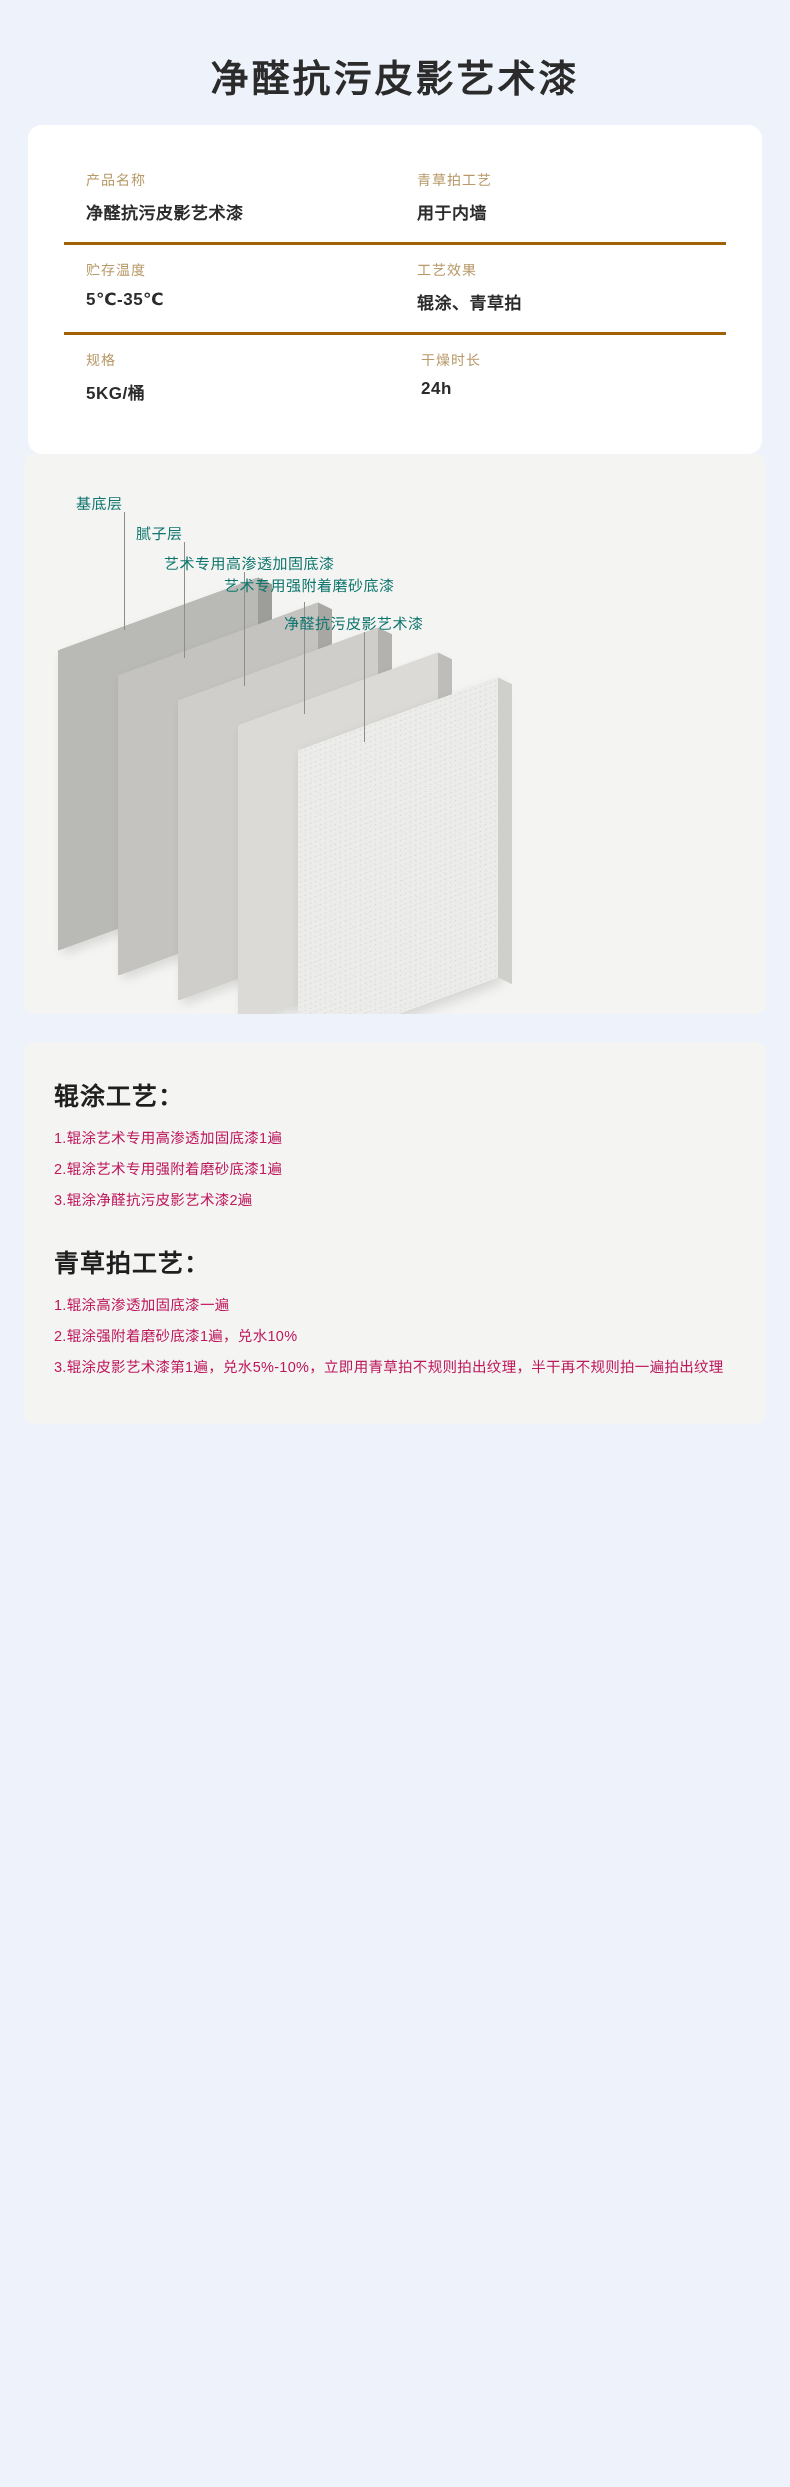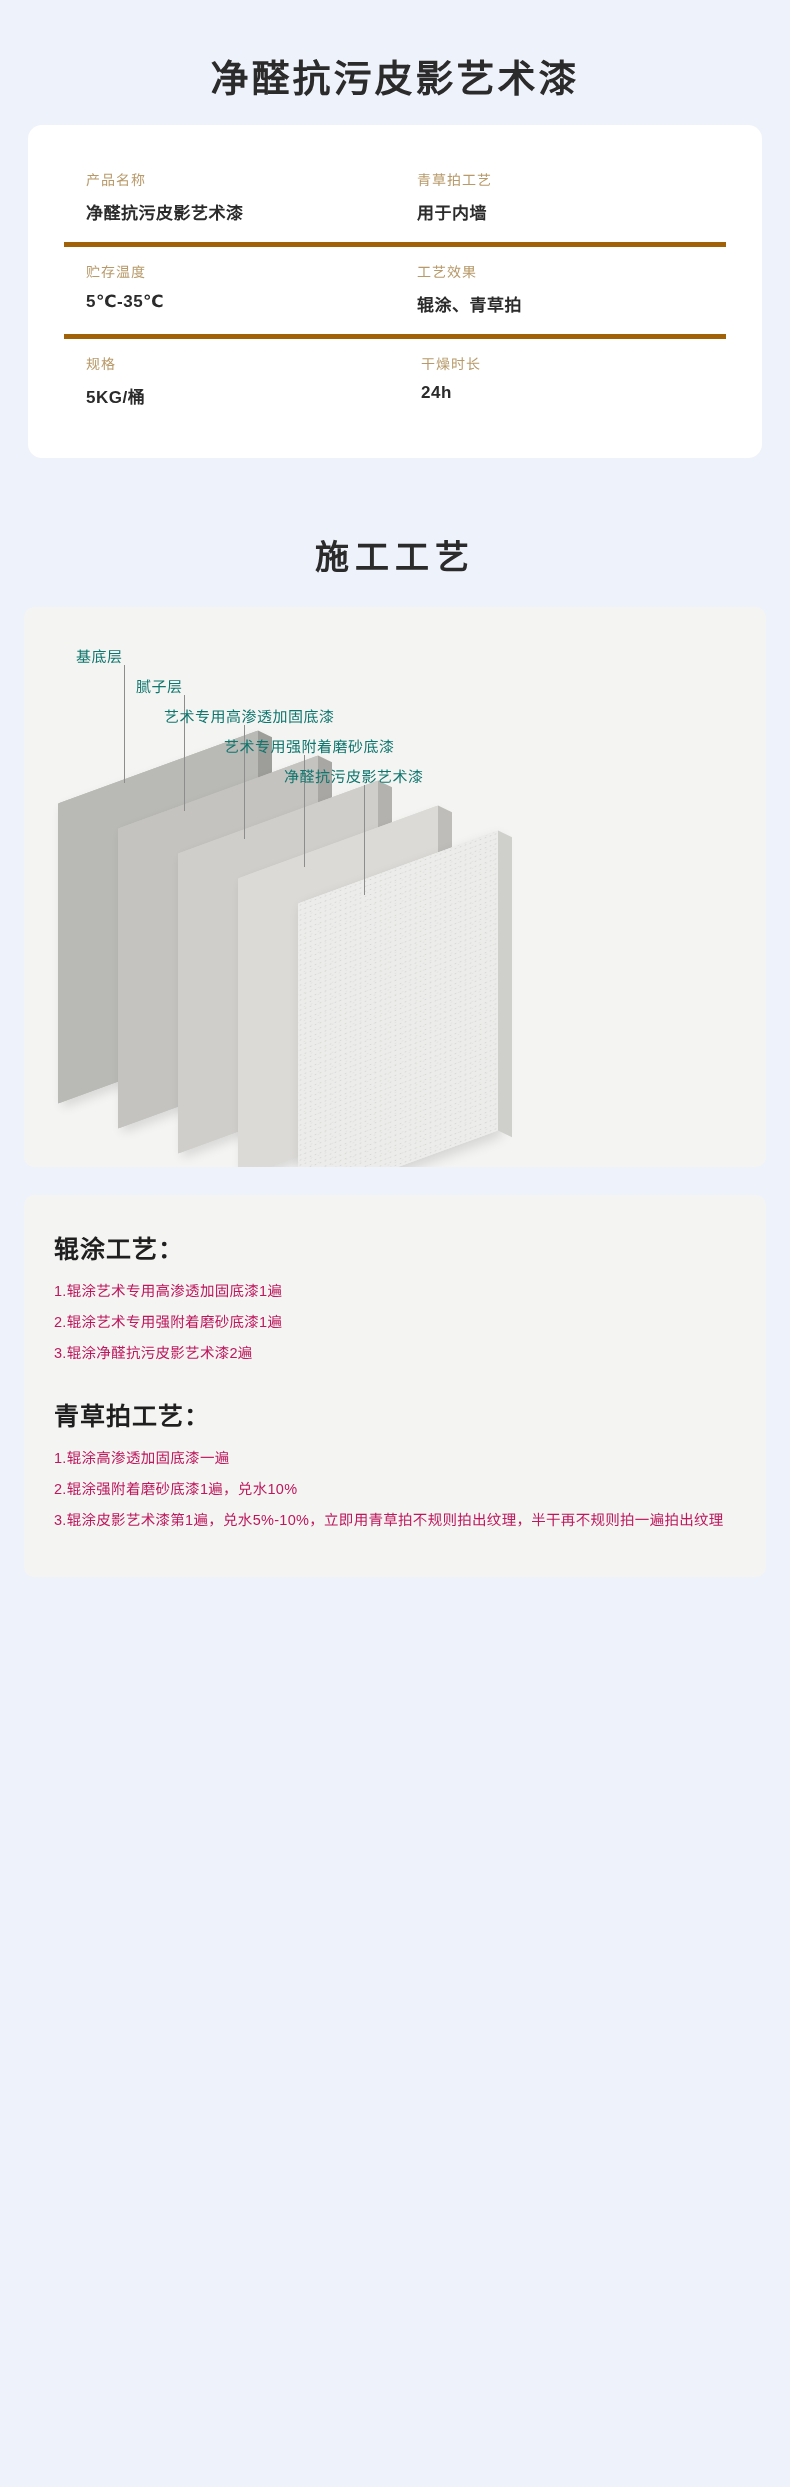--- a/index.html
+++ b/index.html
@@ -36,21 +36,21 @@
   .spec-card {
     margin: 0 28px;
     background: #ffffff;
     border-radius: 14px;
     padding: 30px 36px 24px 36px;
     box-sizing: border-box;
   }
   .spec-row {
     display: flex;
     padding: 14px 0 18px 0;
-    border-bottom: 5px solid #a16207;
+    border-bottom: 3px solid #a16207;
   }
   .spec-row:last-child {
     border-bottom: none;
     padding-bottom: 26px;
     gap: 8px;
   }
   .spec-cell {
     flex: 1;
     padding-left: 22px;
     box-sizing: border-box;
@@ -182,21 +182,20 @@
         <div class="spec-value">5KG/桶</div>
       </div>
       <div class="spec-cell">
         <div class="spec-label">干燥时长</div>
         <div class="spec-value">24h</div>
       </div>
     </div>
 
   </div>
 
-  <div class="section-title">施工工艺</div>
 
   <div class="diagram-card">
 
     <div class="layer" style="left:34px; top:160px; width:200px; height:300px; background:#b9b9b6; box-shadow:4px 6px 10px rgba(0,0,0,.12);">
       <div class="face" style="background:#b9b9b6;"></div>
       <div class="side" style="background:#9d9d99;"></div>
     </div>
 
     <div class="layer" style="left:94px; top:185px; width:200px; height:300px; background:#c4c3c0; box-shadow:4px 6px 10px rgba(0,0,0,.12);">
       <div class="face" style="background:#c4c3c0;"></div>
@@ -220,21 +219,21 @@
 
     <div class="leader" style="left:100px; top:58px; height:118px;"></div>
     <div class="leader" style="left:160px; top:88px; height:116px;"></div>
     <div class="leader" style="left:220px; top:118px; height:114px;"></div>
     <div class="leader" style="left:280px; top:148px; height:112px;"></div>
     <div class="leader" style="left:340px; top:178px; height:110px;"></div>
 
     <div class="leader-label" style="left:52px; top:38px;">基底层</div>
     <div class="leader-label" style="left:112px; top:68px;">腻子层</div>
     <div class="leader-label" style="left:140px; top:98px;">艺术专用高渗透加固底漆</div>
-    <div class="leader-label" style="left:200px; top:128px;">艺术专用强附着磨砂底漆</div>
+    <div class="leader-label" style="left:200px; top:120px;">艺术专用强附着磨砂底漆</div>
     <div class="leader-label" style="left:260px; top:158px;">净醛抗污皮影艺术漆</div>
 
   </div>
 
   <div class="process-card">
 
     <div class="proc-head">辊涂工艺：</div>
     <div class="proc-line">1.辊涂艺术专用高渗透加固底漆1遍</div>
     <div class="proc-line">2.辊涂艺术专用强附着磨砂底漆1遍</div>
     <div class="proc-line">3.辊涂净醛抗污皮影艺术漆2遍</div>

